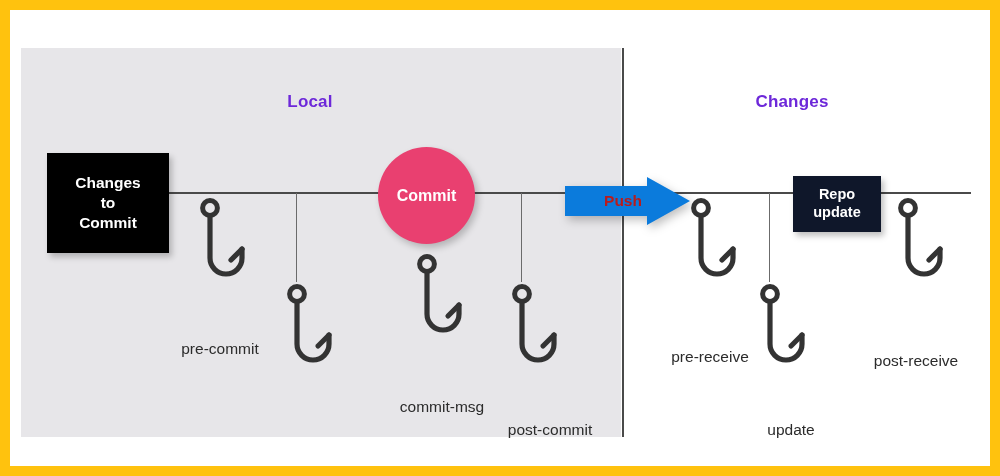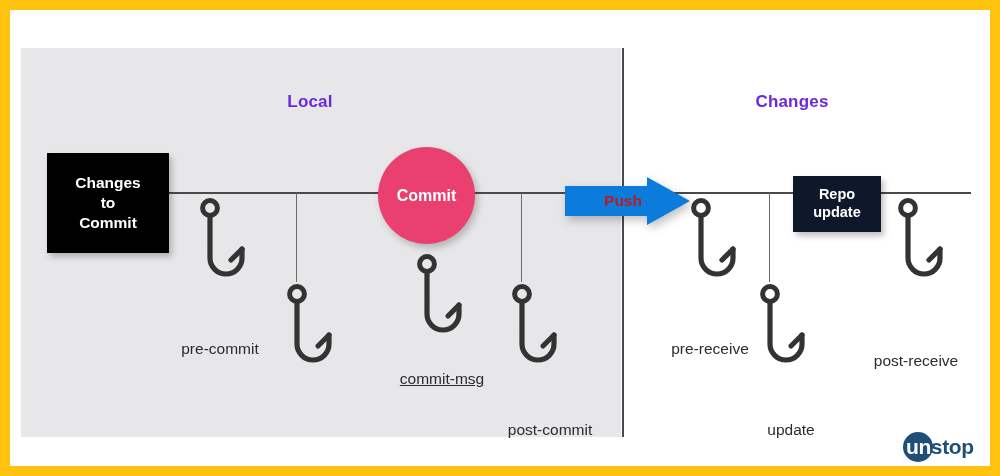--- a/index.html
+++ b/index.html
@@ -217,21 +217,21 @@
 
     <div class="hook" style="left:402px;top:242px;">
       <svg width="60" height="95" viewBox="0 0 60 95">
         <g fill="none" stroke="#333333" stroke-width="5.2" stroke-linecap="round">
           <circle cx="15" cy="12" r="7.4" stroke-width="5"></circle>
           <path d="M15 21 L15 62 A16 16 0 0 0 47 62 L47 53"></path>
           <path d="M47 53 L36 64"></path>
         </g>
       </svg>
     </div>
-    <div class="hook-label" style="left:432px;top:318px;text-decoration:underline;">commit-msg</div>
+    <div class="hook-label" style="left:432px;top:346px;">commit-msg</div>
 
     <div class="hook" style="left:497px;top:272px;">
       <svg width="60" height="95" viewBox="0 0 60 95">
         <g fill="none" stroke="#333333" stroke-width="5.2" stroke-linecap="round">
           <circle cx="15" cy="12" r="7.4" stroke-width="5"></circle>
           <path d="M15 21 L15 62 A16 16 0 0 0 47 62 L47 53"></path>
           <path d="M47 53 L36 64"></path>
         </g>
       </svg>
     </div>
@@ -239,21 +239,21 @@
 
     <div class="hook" style="left:676px;top:186px;">
       <svg width="60" height="95" viewBox="0 0 60 95">
         <g fill="none" stroke="#333333" stroke-width="5.2" stroke-linecap="round">
           <circle cx="15" cy="12" r="7.4" stroke-width="5"></circle>
           <path d="M15 21 L15 62 A16 16 0 0 0 47 62 L47 53"></path>
           <path d="M47 53 L36 64"></path>
         </g>
       </svg>
     </div>
-    <div class="hook-label" style="left:700px;top:288px;">pre-receive</div>
+    <div class="hook-label" style="left:700px;top:296px;">pre-receive</div>
 
     <div class="hook" style="left:745px;top:272px;">
       <svg width="60" height="95" viewBox="0 0 60 95">
         <g fill="none" stroke="#333333" stroke-width="5.2" stroke-linecap="round">
           <circle cx="15" cy="12" r="7.4" stroke-width="5"></circle>
           <path d="M15 21 L15 62 A16 16 0 0 0 47 62 L47 53"></path>
           <path d="M47 53 L36 64"></path>
         </g>
       </svg>
     </div>
@@ -263,22 +263,15 @@
       <svg width="60" height="95" viewBox="0 0 60 95">
         <g fill="none" stroke="#333333" stroke-width="5.2" stroke-linecap="round">
           <circle cx="15" cy="12" r="7.4" stroke-width="5"></circle>
           <path d="M15 21 L15 62 A16 16 0 0 0 47 62 L47 53"></path>
           <path d="M47 53 L36 64"></path>
         </g>
       </svg>
     </div>
     <div class="hook-label" style="left:906px;top:300px;">post-receive</div>
 
-    <div id="logo">
-      <div class="disc"></div>
-      <div class="wordmark">
-        <span class="un">un</span>
-        <span class="stop">stop</span>
-      </div>
-    </div>
 
   </div>
 </div>
 
 </body></html>

